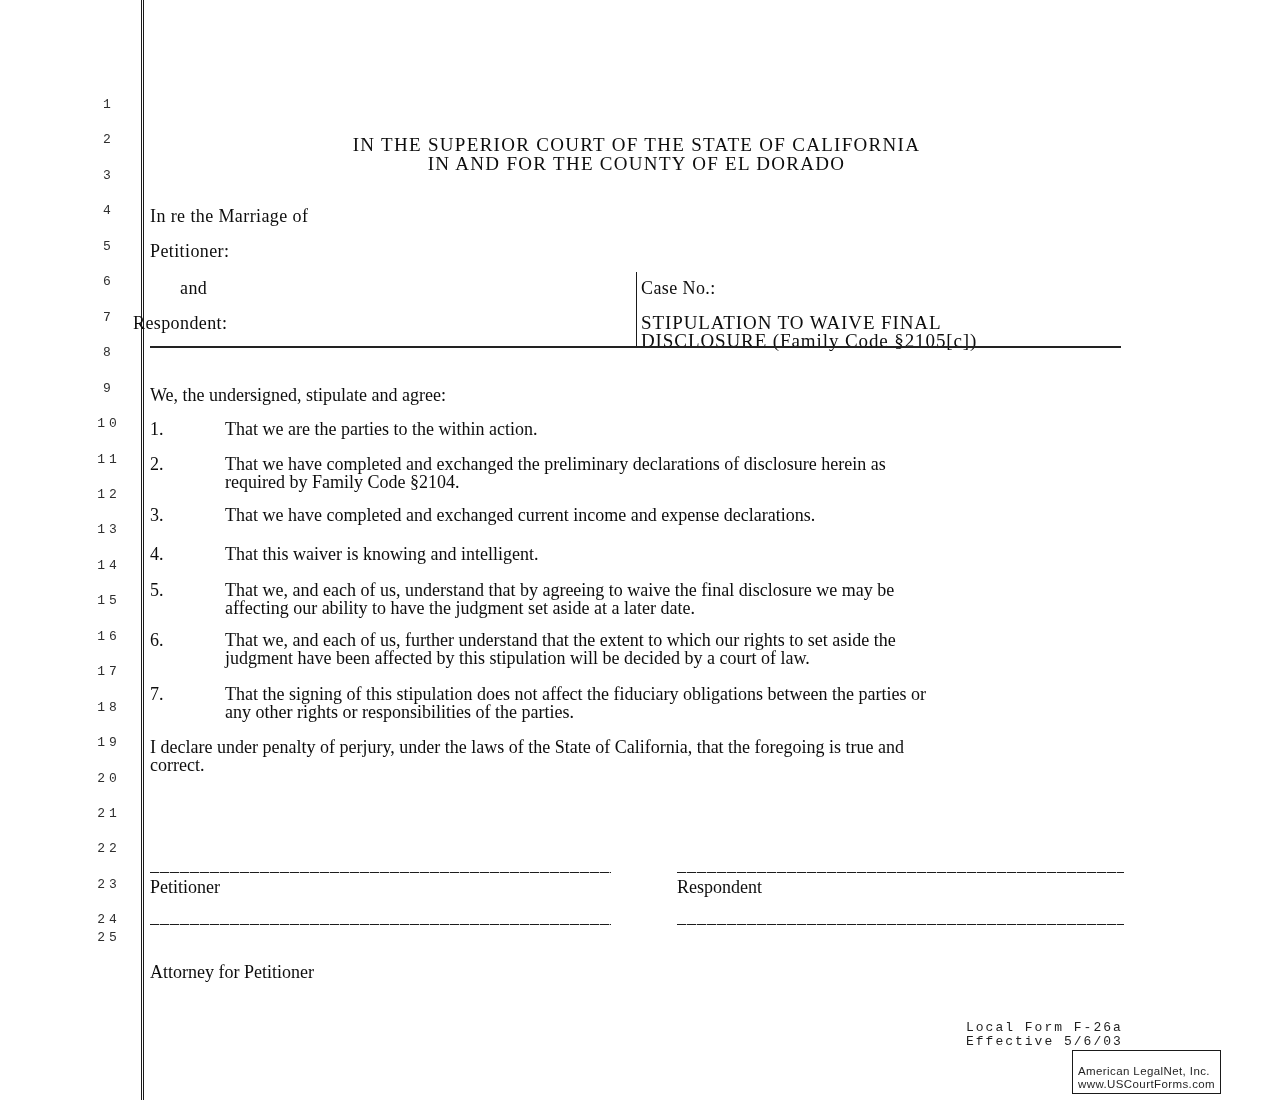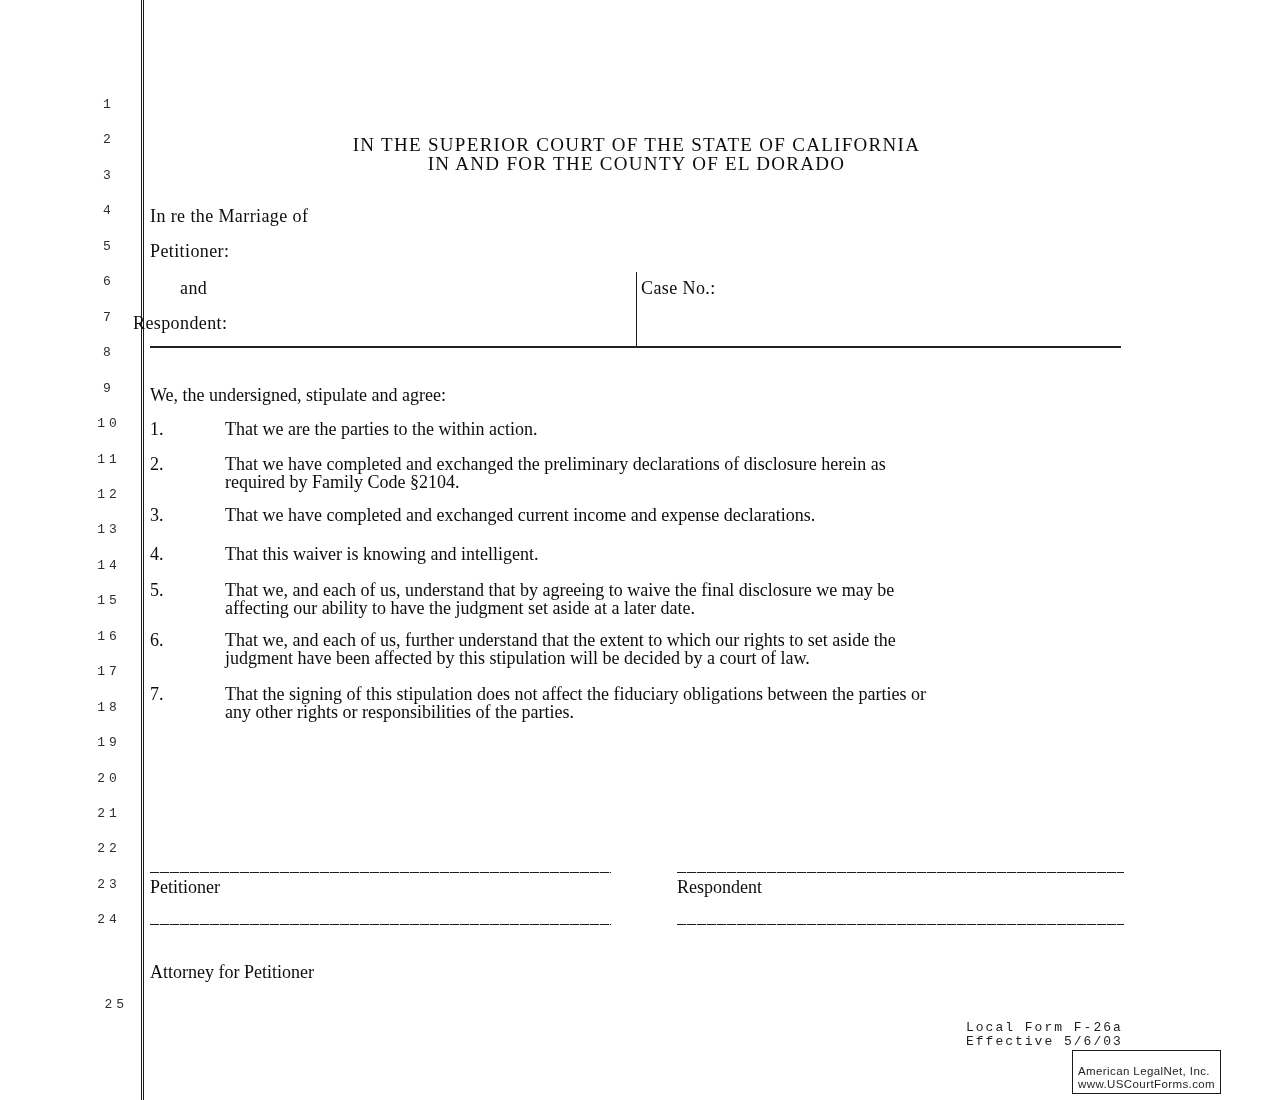--- a/index.html
+++ b/index.html
@@ -150,32 +150,34 @@
       <div class="lineno" style="top: 593.3px;">15</div>
       <div class="lineno" style="top: 628.75px;">16</div>
       <div class="lineno" style="top: 664.2px;">17</div>
       <div class="lineno" style="top: 699.65px;">18</div>
       <div class="lineno" style="top: 735.1px;">19</div>
       <div class="lineno" style="top: 770.55px;">20</div>
       <div class="lineno" style="top: 806px;">21</div>
       <div class="lineno" style="top: 841.45px;">22</div>
       <div class="lineno" style="top: 876.9px;">23</div>
       <div class="lineno" style="top: 912.35px;">24</div>
-      <div class="lineno" style="top: 997px; text-align: right;">25</div>
+      <div class="lineno" style="top: 930px;">25</div>
     </div>
   <div class="vrule"></div>
 
   <div class="abs court-title">IN THE SUPERIOR COURT OF THE STATE OF CALIFORNIA
 IN AND FOR THE COUNTY OF EL DORADO</div>
 
   <div class="abs cap cap-in-re">In re the Marriage of</div>
   <div class="abs cap cap-petitioner">Petitioner:</div>
   <div class="abs cap cap-and">and</div>
   <div class="abs cap cap-respondent">Respondent:</div>
   <div class="abs cap cap-case-no">Case No.:</div>
+  <div class="abs cap-doc-title">STIPULATION TO WAIVE FINAL
+DISCLOSURE (Family Code §2105[c])</div>
   <div class="abs cap-divider"></div>
   <div class="abs cap-rule"></div>
 
   <div class="abs body-text intro">We, the undersigned, stipulate and agree:</div>
   <div>
       <div class="para" style="top: 420px;">
         <span class="para-num">1.</span>
         <div class="para-text">That we are the parties to the within action.</div>
       </div>
       <div class="para" style="top: 455px;">
@@ -200,20 +202,22 @@
         <span class="para-num">6.</span>
         <div class="para-text">That we, and each of us, further understand that the extent to which our rights to set aside the
 judgment have been affected by this stipulation will be decided by a court of law.</div>
       </div>
       <div class="para" style="top: 685px;">
         <span class="para-num">7.</span>
         <div class="para-text">That the signing of this stipulation does not affect the fiduciary obligations between the parties or
 any other rights or responsibilities of the parties.</div>
       </div>
     </div>
+  <div class="abs body-text declaration">I declare under penalty of perjury, under the laws of the State of California, that the foregoing is true and
+correct.</div>
 
   <div class="abs uline sig-col-left sig-rule-1">____________________________________________________</div>
   <div class="abs uline sig-col-right sig-rule-1">____________________________________________________</div>
   <div class="abs sig-col-left sig-label-1">Petitioner</div>
   <div class="abs sig-col-right sig-label-1">Respondent</div>
   <div class="abs uline sig-col-left sig-rule-2">____________________________________________________</div>
   <div class="abs uline sig-col-right sig-rule-2">____________________________________________________</div>
   <div class="abs sig-col-left sig-label-2">Attorney for Petitioner</div>
 
   <div class="abs form-footer">Local Form F-26a

